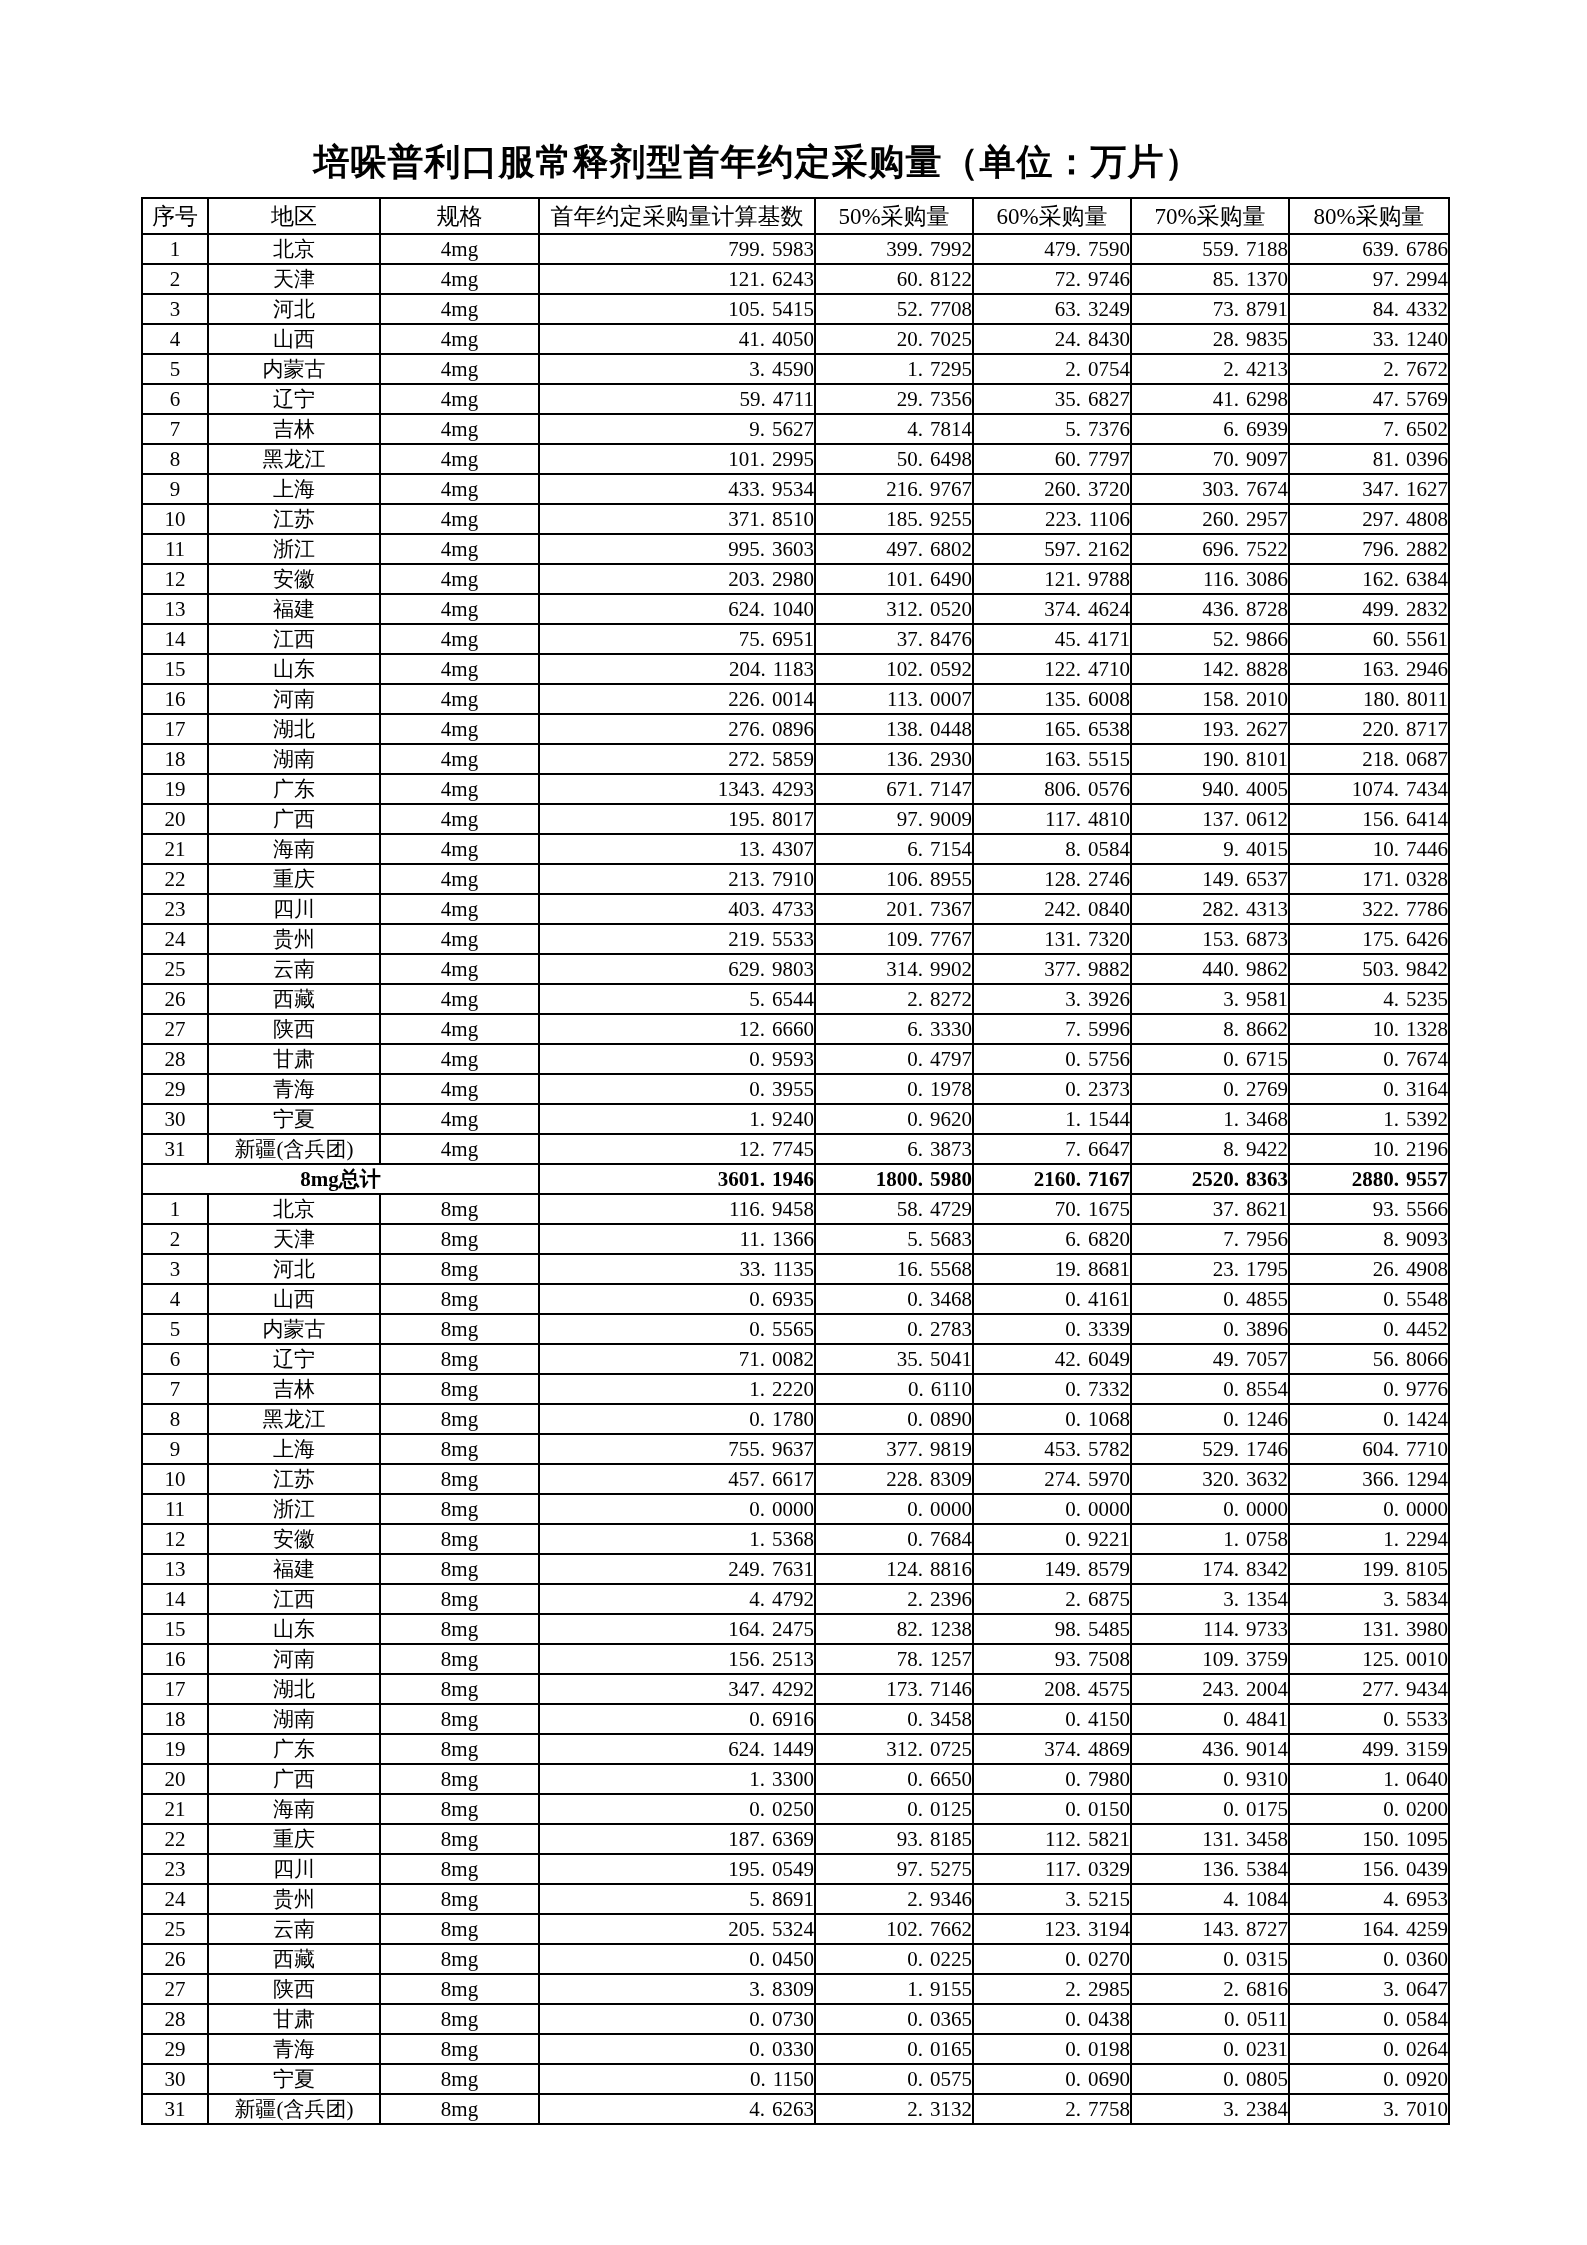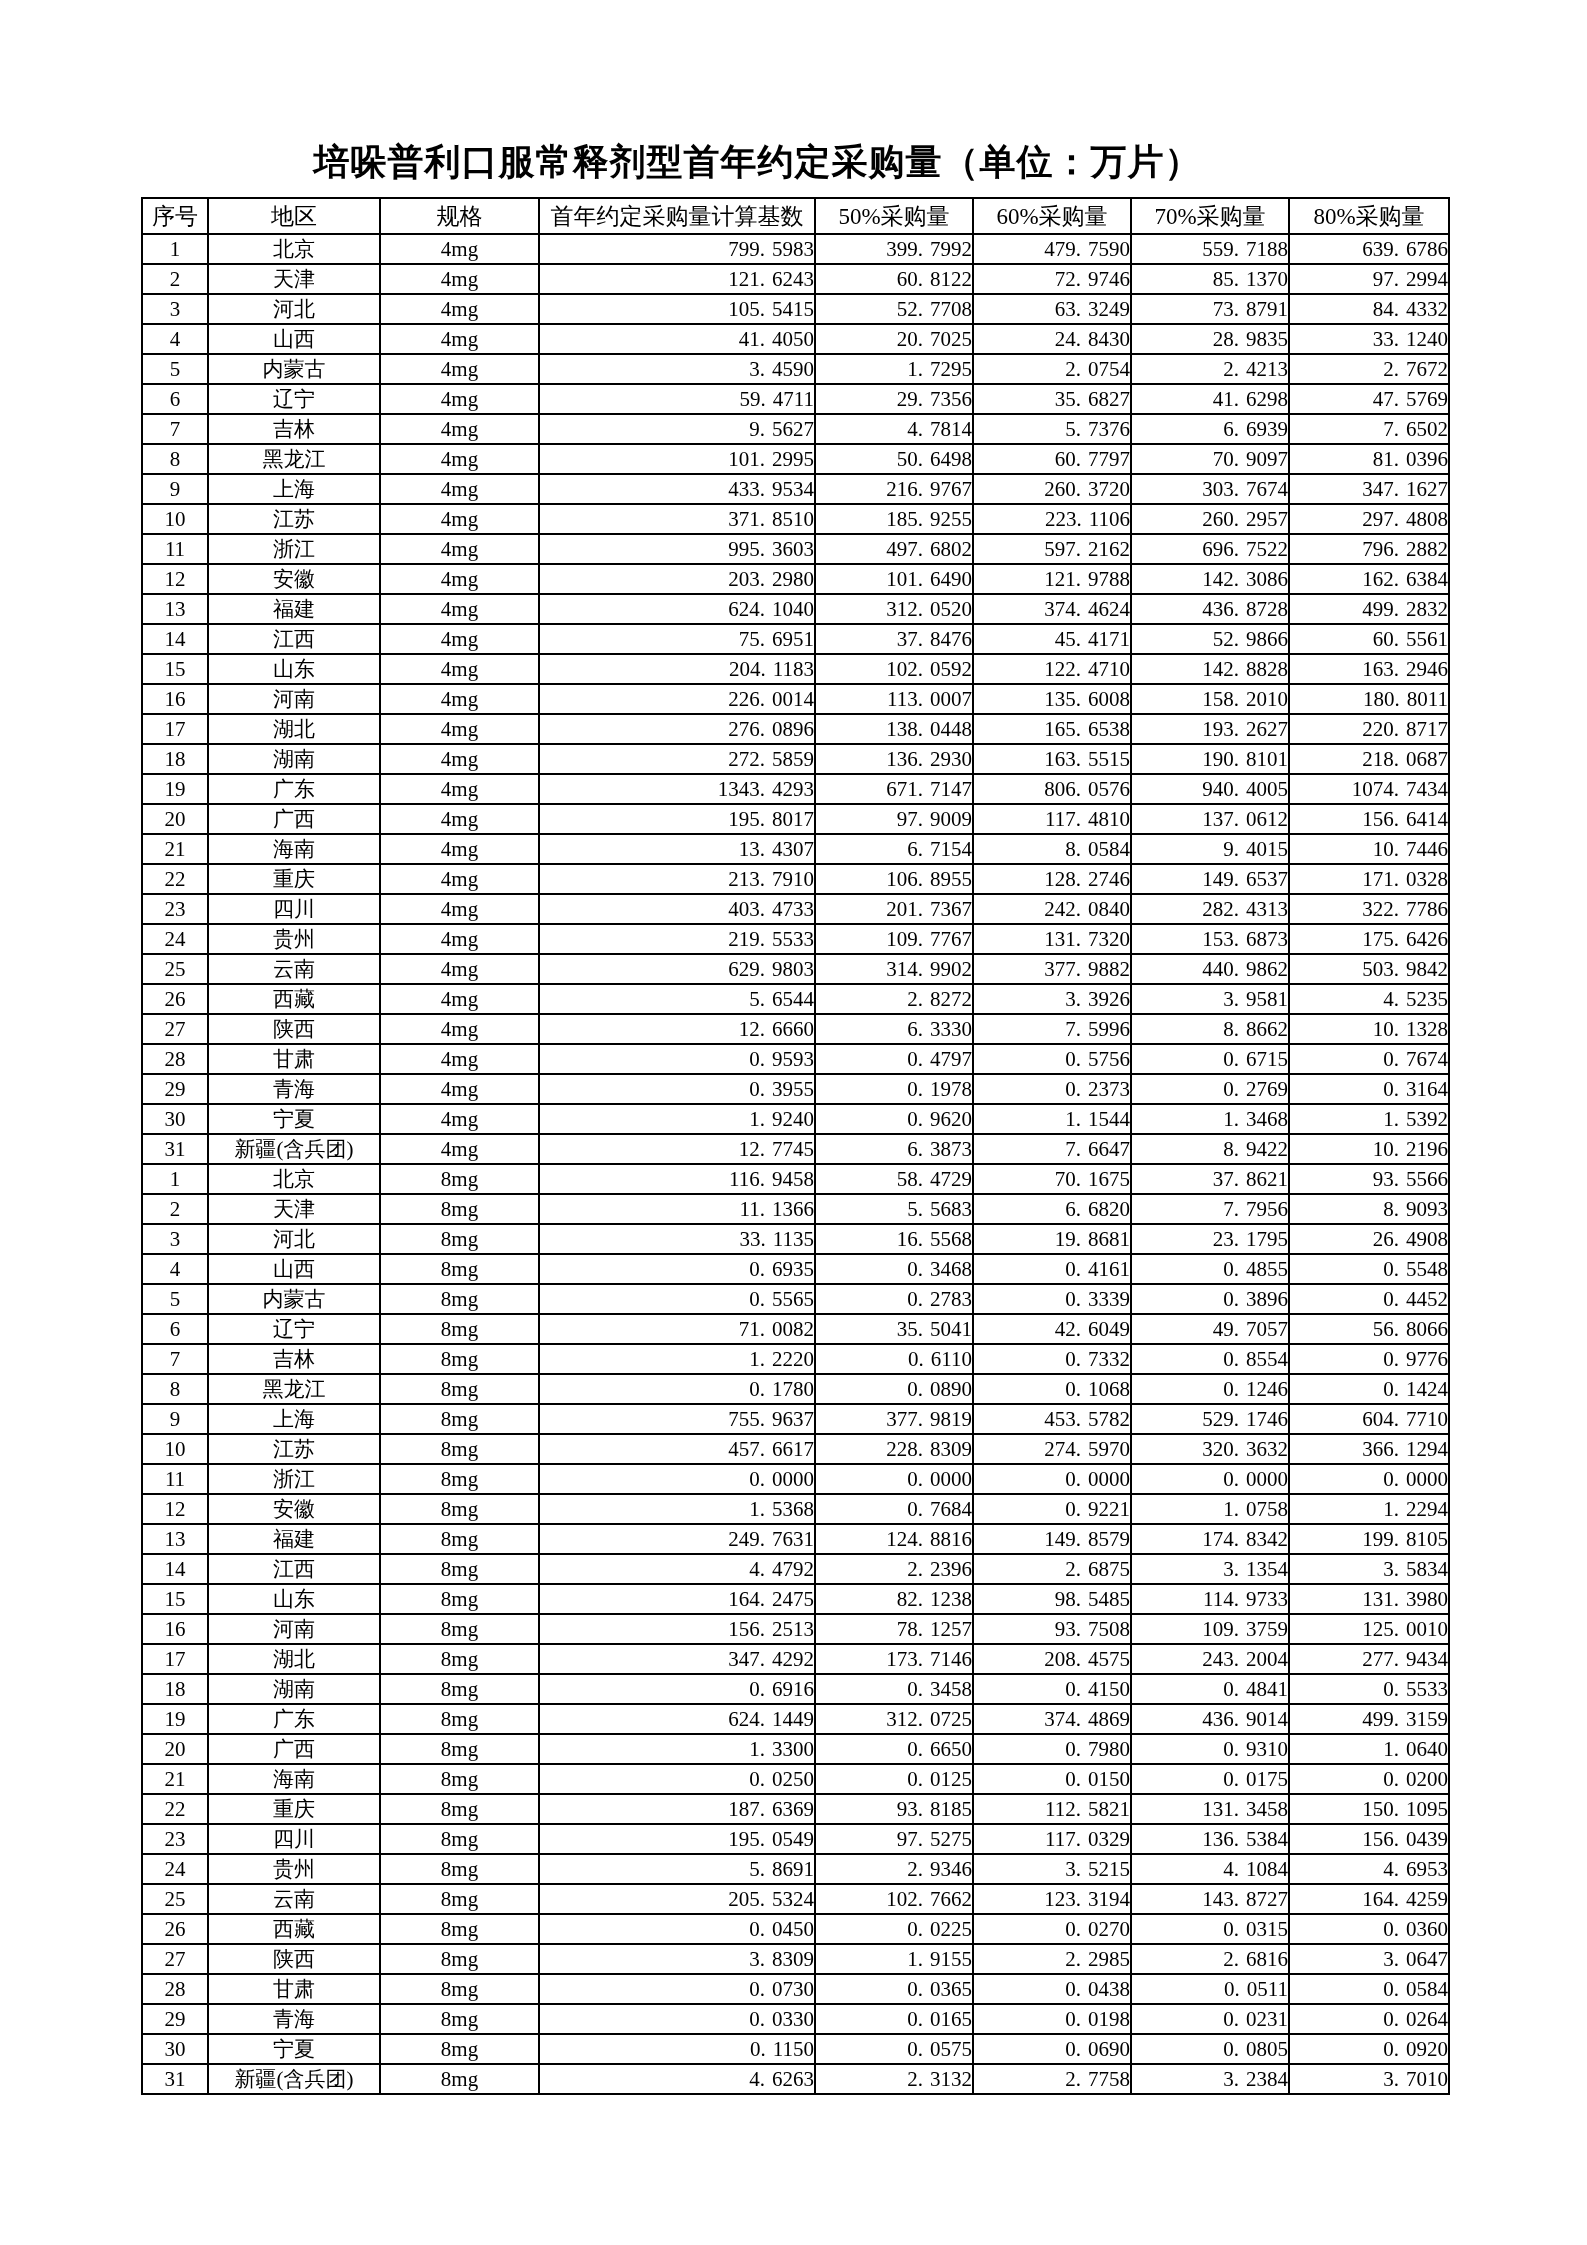--- a/index.html
+++ b/index.html
@@ -197,21 +197,21 @@
           <td class="num">696. 7522</td>
           <td class="num">796. 2882</td>
         </tr>
         <tr>
           <td class="c">12</td>
           <td class="c">安徽</td>
           <td class="c">4mg</td>
           <td class="num">203. 2980</td>
           <td class="num">101. 6490</td>
           <td class="num">121. 9788</td>
-          <td class="num">142. 3086</td>
+          <td class="num">116. 3086</td>
           <td class="num">162. 6384</td>
         </tr>
         <tr>
           <td class="c">13</td>
           <td class="c">福建</td>
           <td class="c">4mg</td>
           <td class="num">624. 1040</td>
           <td class="num">312. 0520</td>
           <td class="num">374. 4624</td>
           <td class="num">436. 8728</td>
@@ -390,20 +390,28 @@
         <tr>
           <td class="c">31</td>
           <td class="c">新疆(含兵团)</td>
           <td class="c">4mg</td>
           <td class="num">12. 7745</td>
           <td class="num">6. 3873</td>
           <td class="num">7. 6647</td>
           <td class="num">8. 9422</td>
           <td class="num">10. 2196</td>
         </tr>
+        <tr class="total-row">
+          <td colspan="3" class="c">8mg总计</td>
+          <td class="num">3601. 1946</td>
+          <td class="num">1800. 5980</td>
+          <td class="num">2160. 7167</td>
+          <td class="num">2520. 8363</td>
+          <td class="num">2880. 9557</td>
+        </tr>
         <tr>
           <td class="c">1</td>
           <td class="c">北京</td>
           <td class="c">8mg</td>
           <td class="num">116. 9458</td>
           <td class="num">58. 4729</td>
           <td class="num">70. 1675</td>
           <td class="num">37. 8621</td>
           <td class="num">93. 5566</td>
         </tr>

